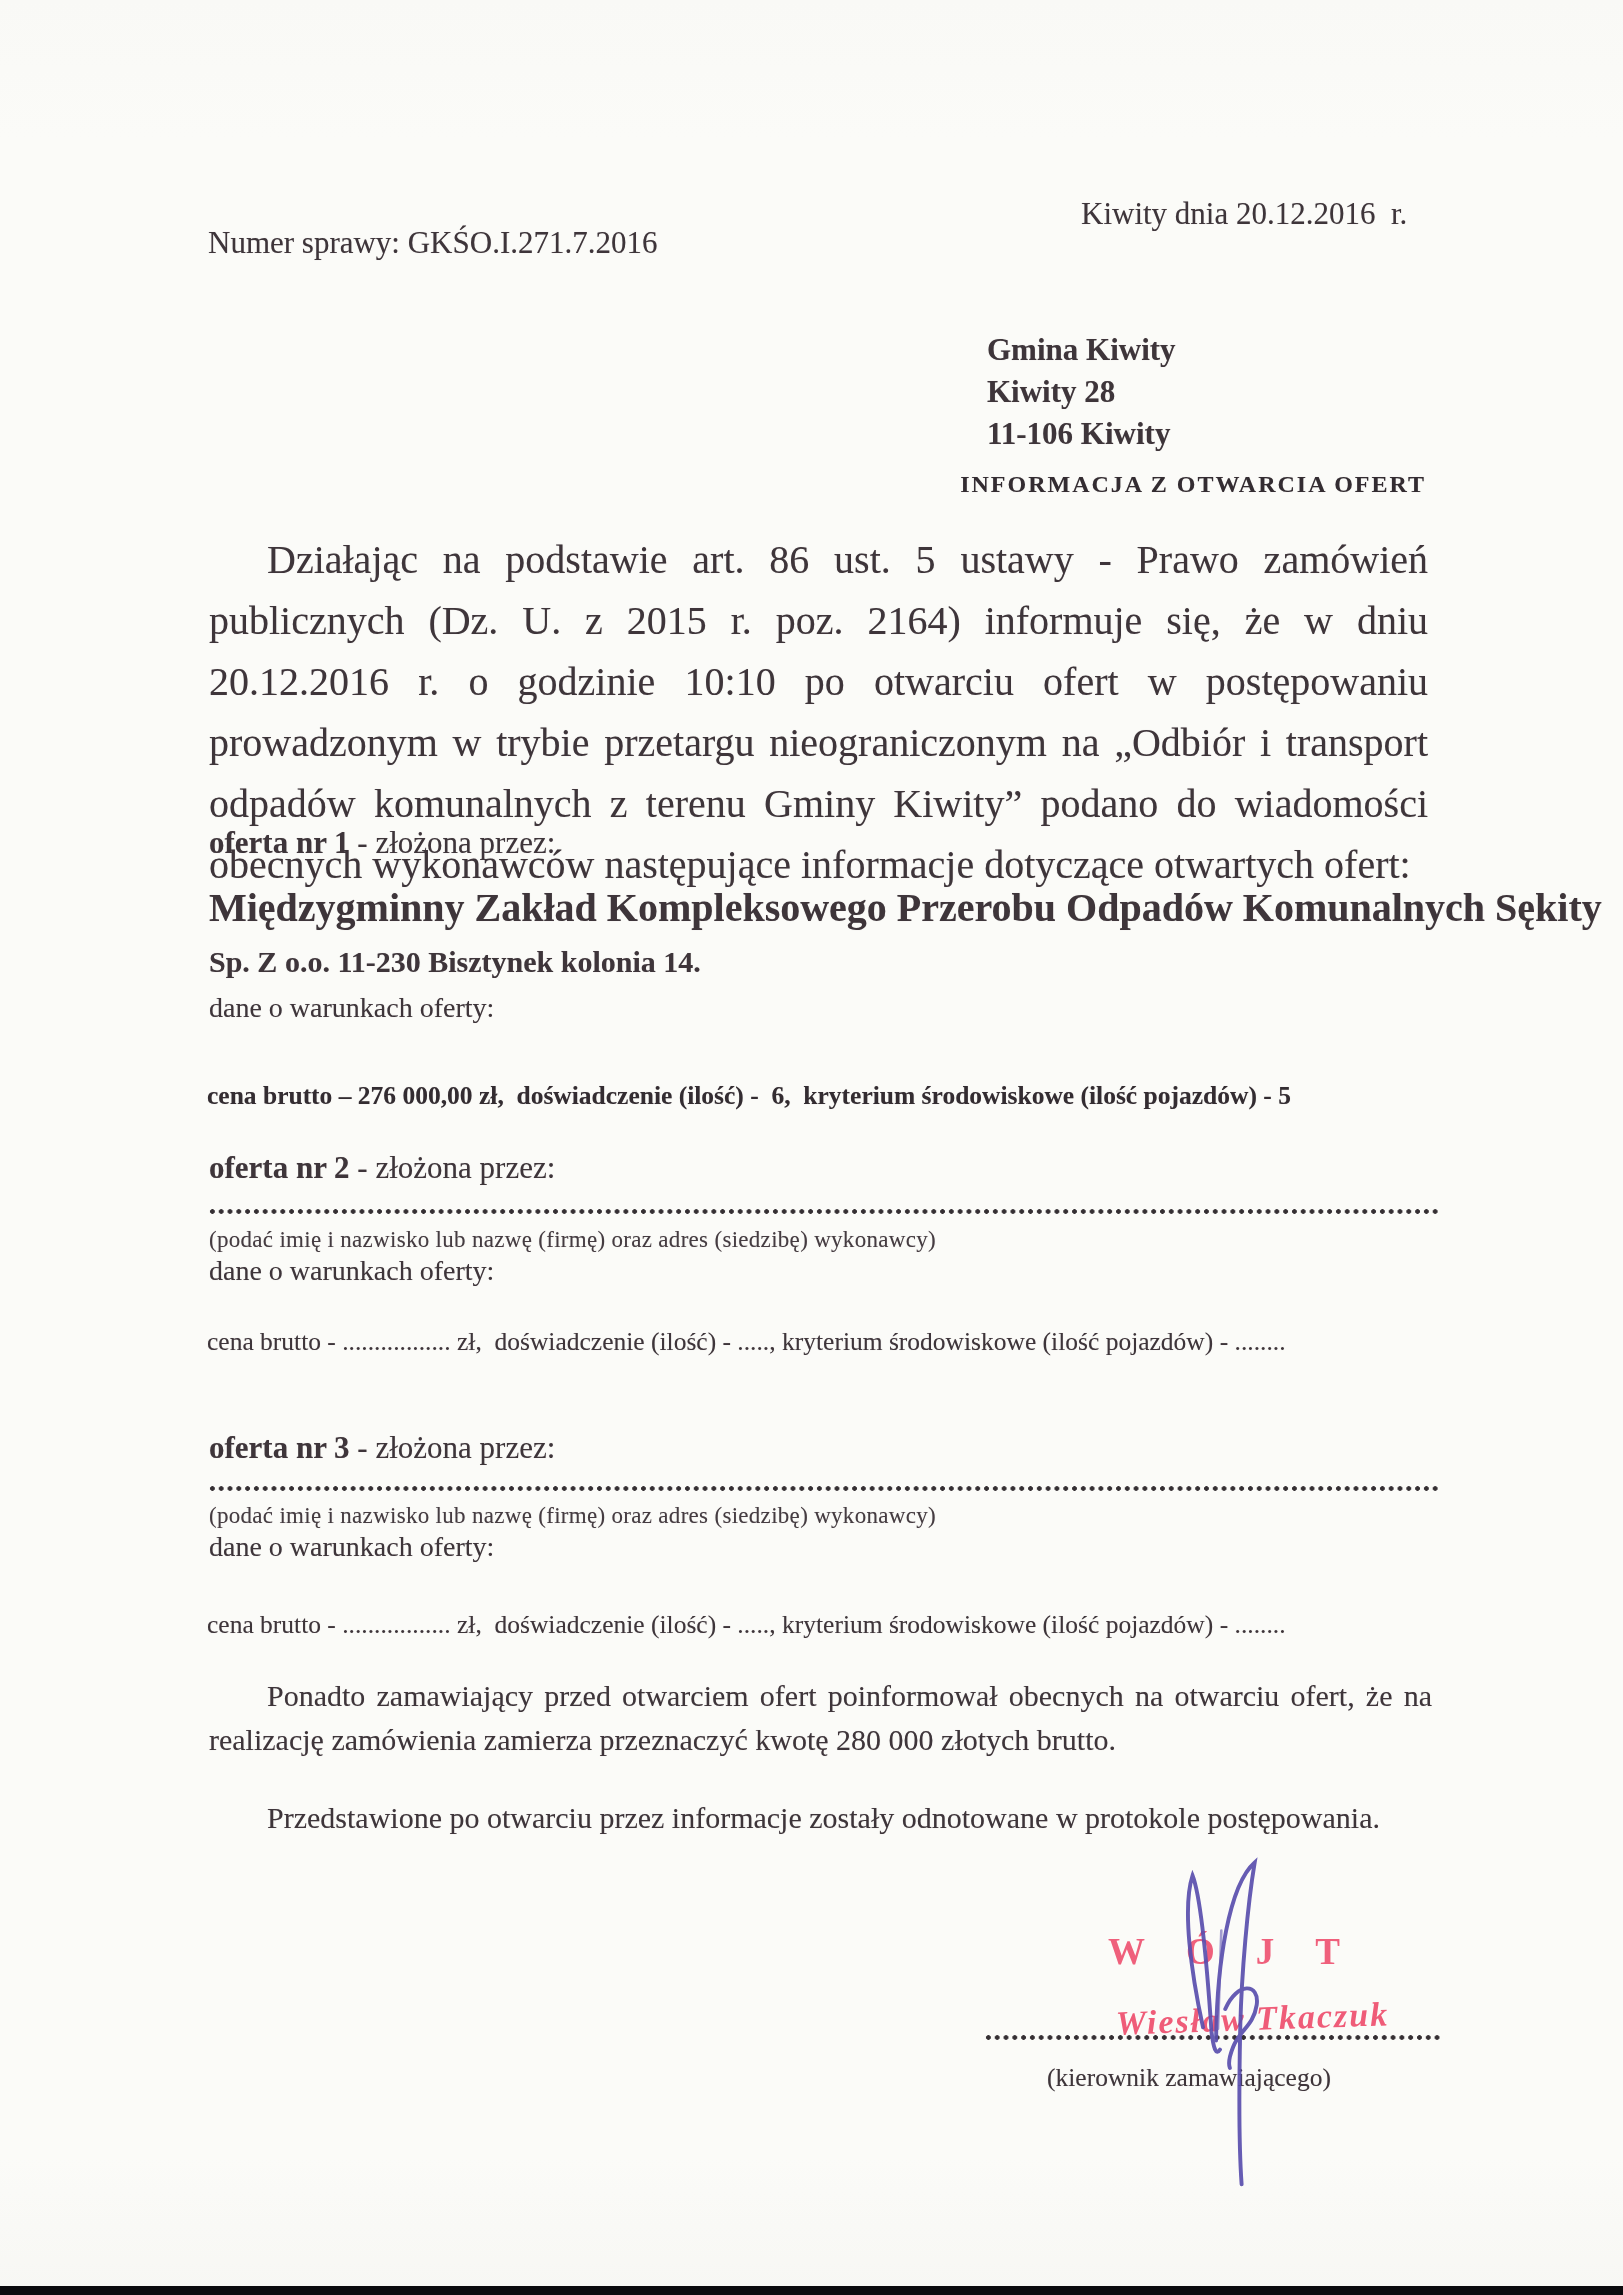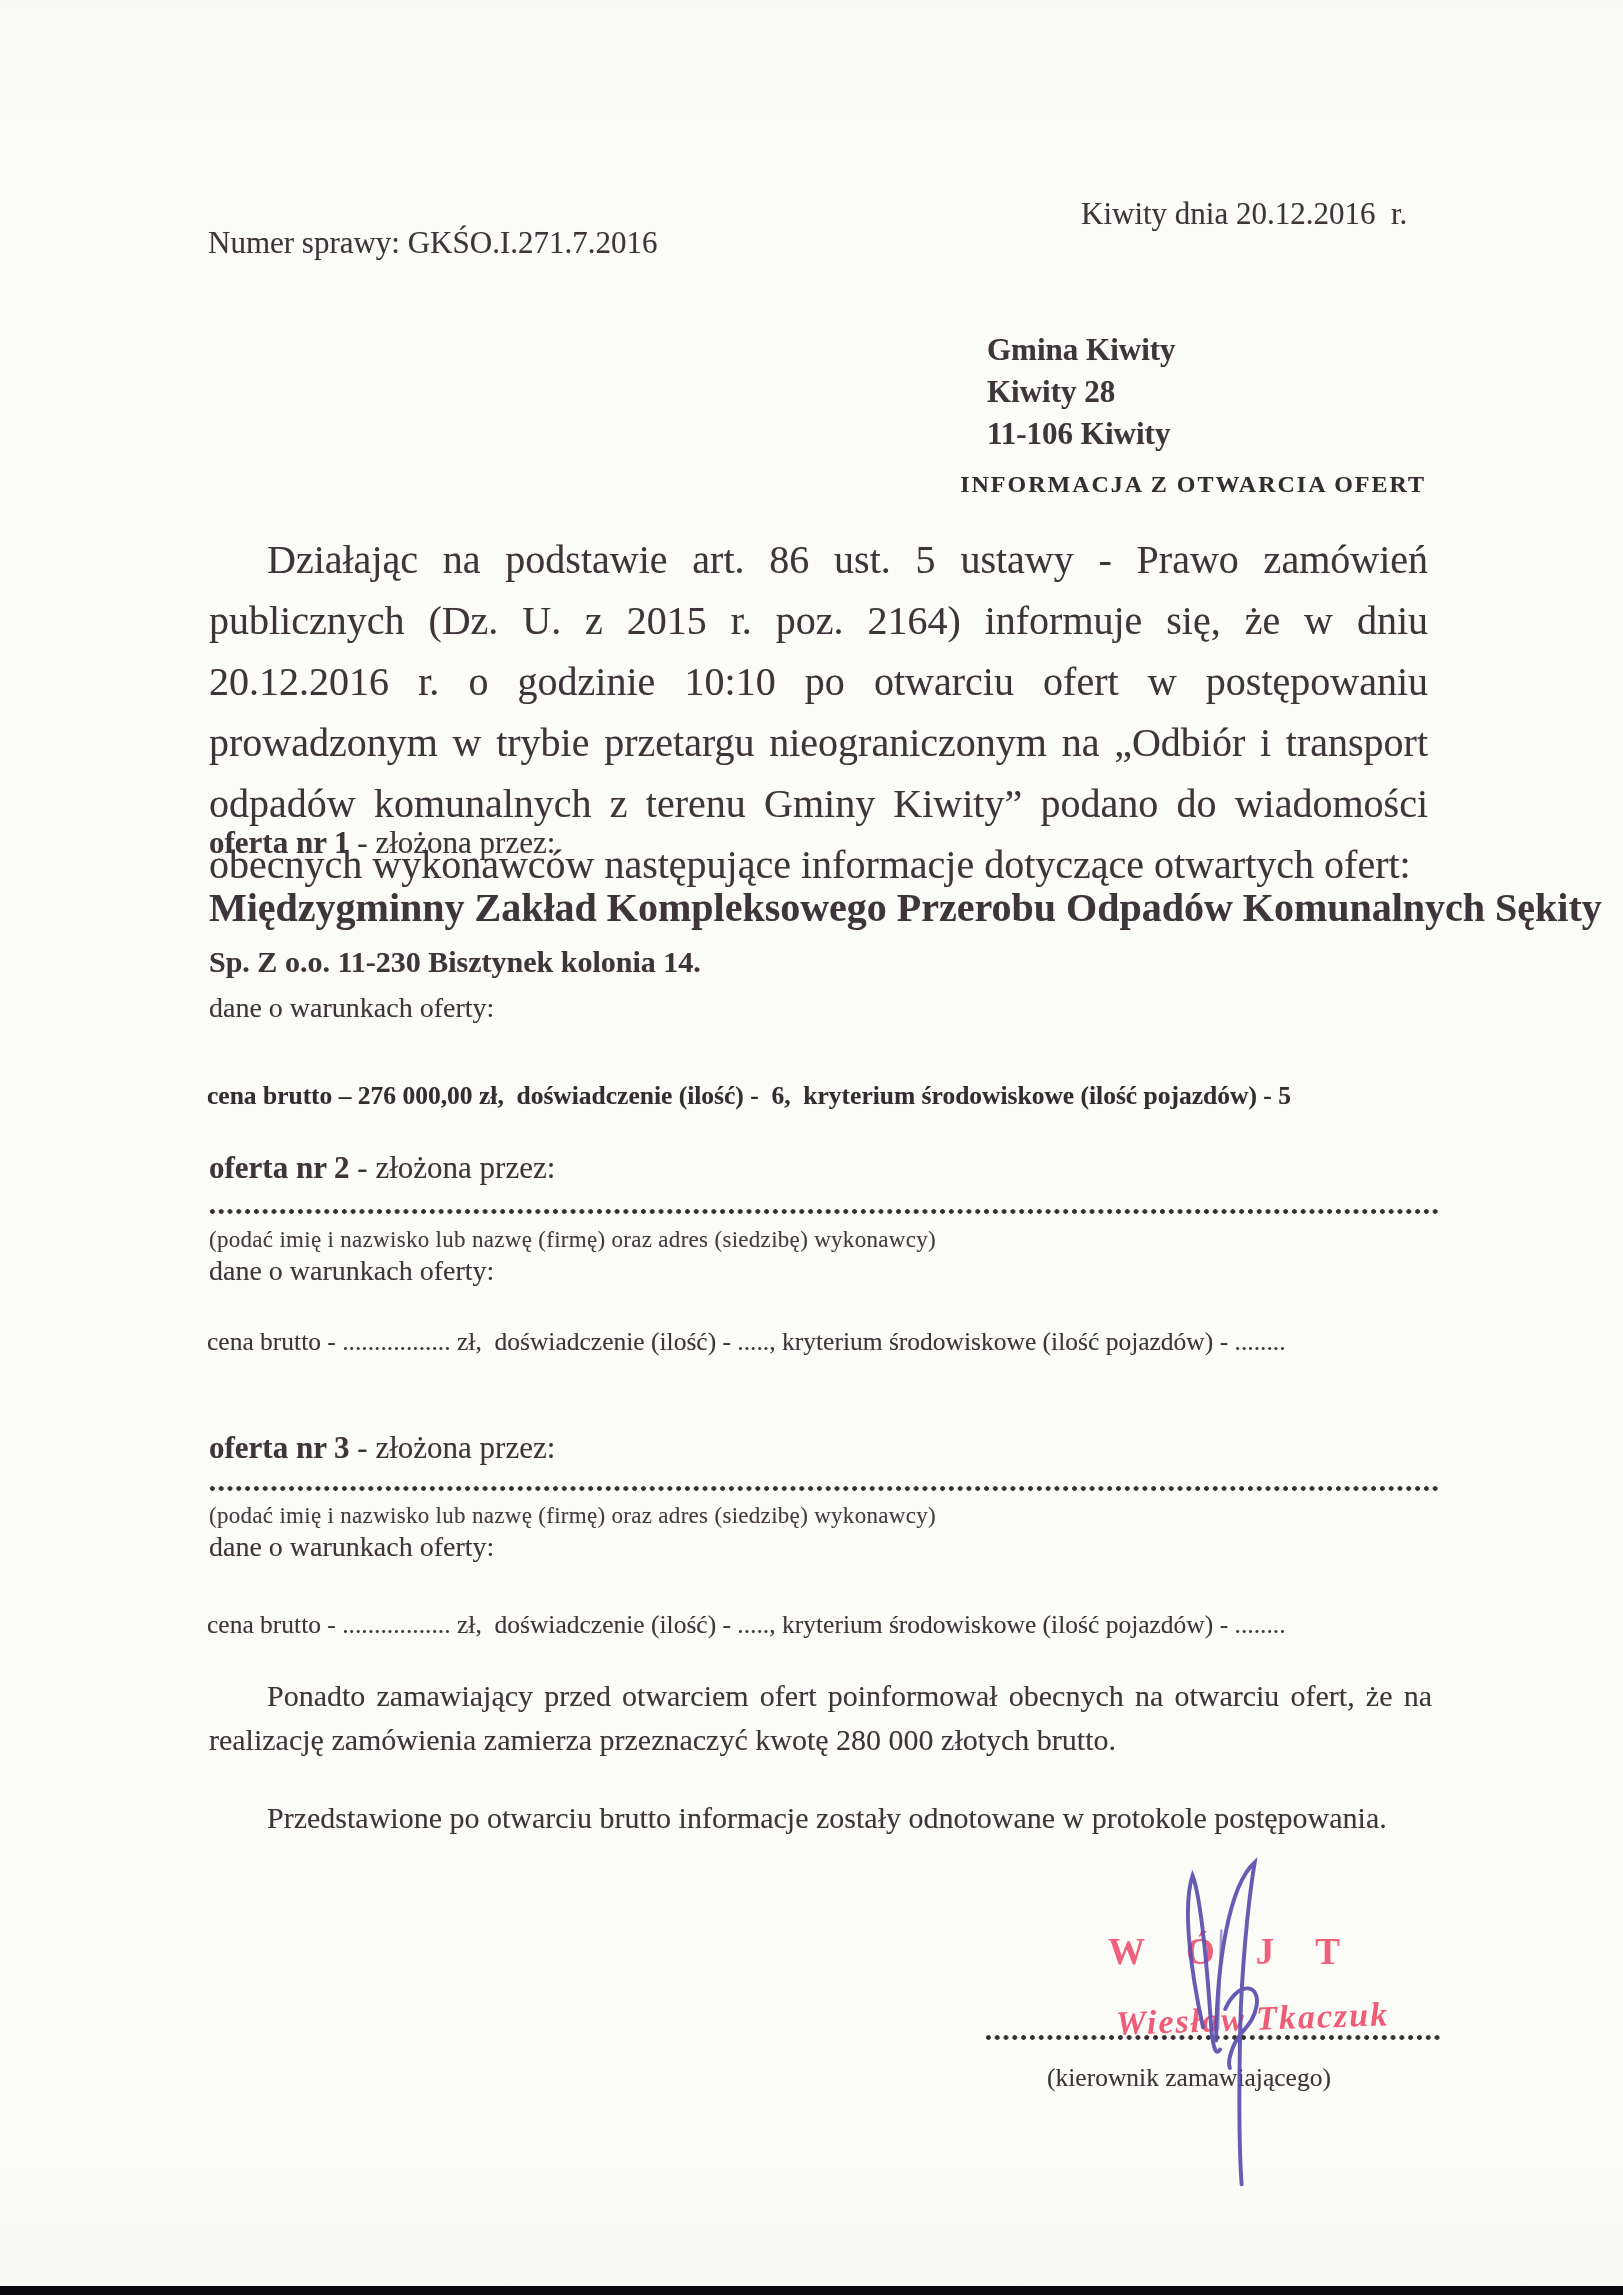--- a/index.html
+++ b/index.html
@@ -89,21 +89,21 @@
   <div class="abs t46 dane2">dane o warunkach oferty:</div>
   <div class="abs pre terms2">cena brutto - ................. zł,  doświadczenie (ilość) - ....., kryterium środowiskowe (ilość pojazdów) - ........</div>
 
   <div class="abs offer-heading oh3"><span class="b">oferta nr 3</span><span class="prewrap"> - złożona przez:</span></div>
   <div class="abs dotline dl2"></div>
   <div class="abs hint hint2">(podać imię i nazwisko lub nazwę (firmę) oraz adres (siedzibę) wykonawcy)</div>
   <div class="abs t46 dane3">dane o warunkach oferty:</div>
   <div class="abs pre terms3">cena brutto - ................. zł,  doświadczenie (ilość) - ....., kryterium środowiskowe (ilość pojazdów) - ........</div>
 
   <div class="abs para2">Ponadto zamawiający przed otwarciem ofert poinformował obecnych na otwarciu ofert, że na realizację zamówienia zamierza przeznaczyć kwotę 280 000 złotych brutto.</div>
-  <div class="abs para3">Przedstawione po otwarciu brutto informacje zostały odnotowane w protokole postępowania.</div>
+  <div class="abs para3">Przedstawione po otwarciu przez informacje zostały odnotowane w protokole postępowania.</div>
 
   <div class="abs stamp-title">WÓJT</div>
   <div class="abs stamp-name">Wiesław Tkaczuk</div>
   <div class="abs dotline sig-dots"></div>
   <div class="abs caption">(kierownik zamawiającego)</div>
 
   <svg class="abs sig-svg" viewBox="0 0 2481 3507">
     <g fill="none" stroke="#5a4fae" stroke-width="6" stroke-linecap="round" opacity="0.92">
       <path d="M 1838 3098 C 1820 3015, 1806 2915, 1822 2866 C 1836 2902, 1845 3015, 1851 3105 C 1854 3130, 1858 3142, 1864 3132"></path>
       <path d="M 1858 3118 C 1859 3000, 1878 2880, 1917 2846 C 1906 2912, 1897 3015, 1895 3095 C 1893 3185, 1892 3268, 1897 3338"></path>

